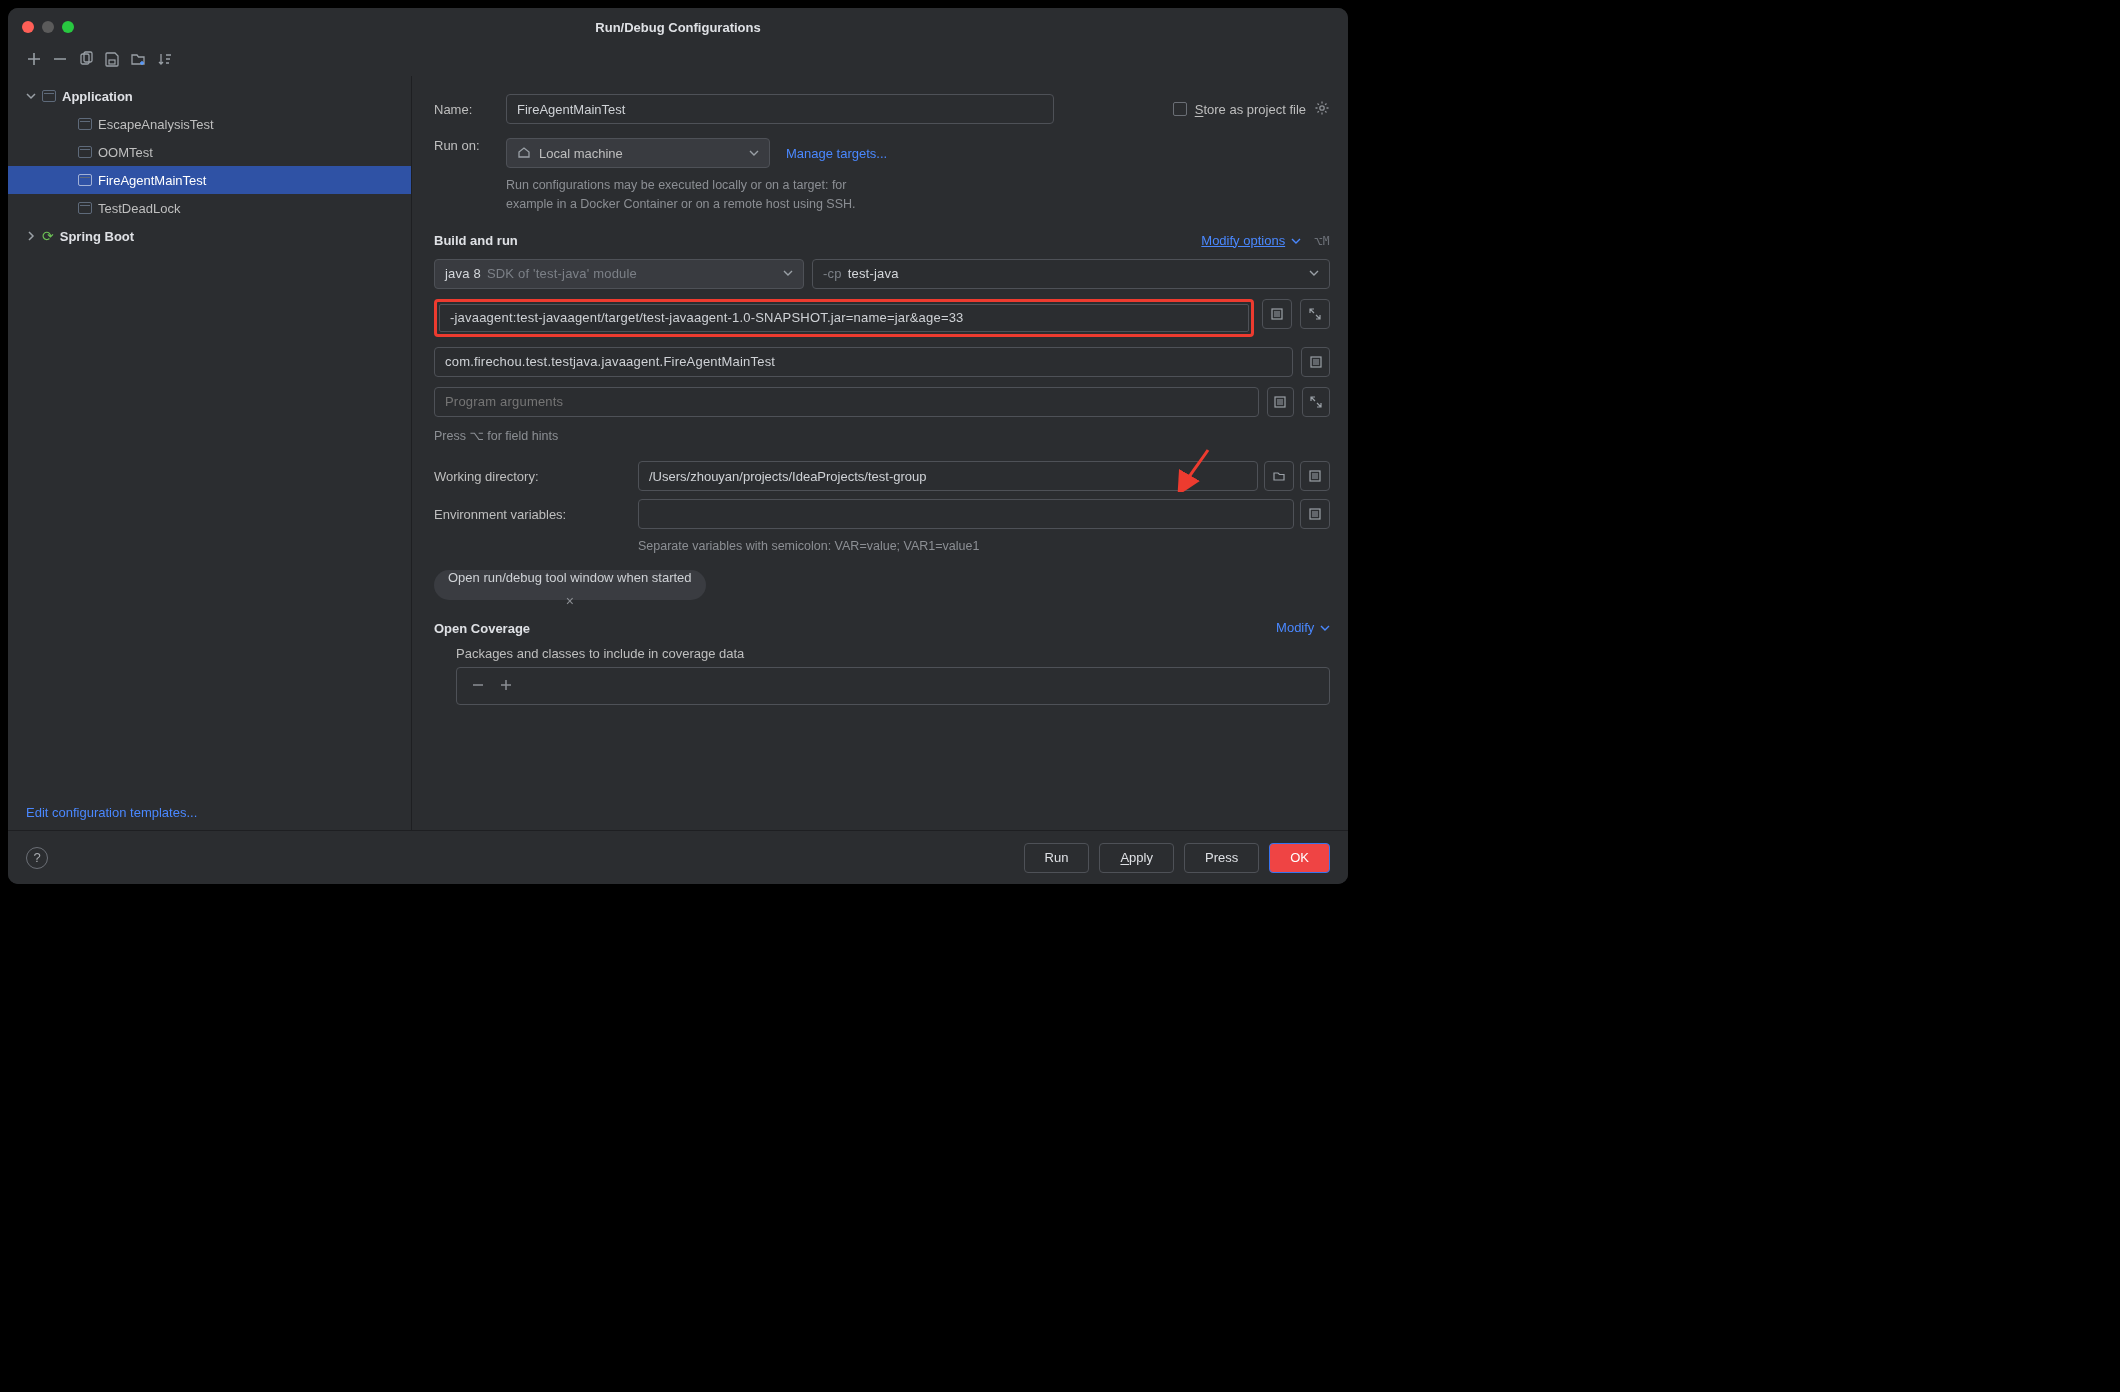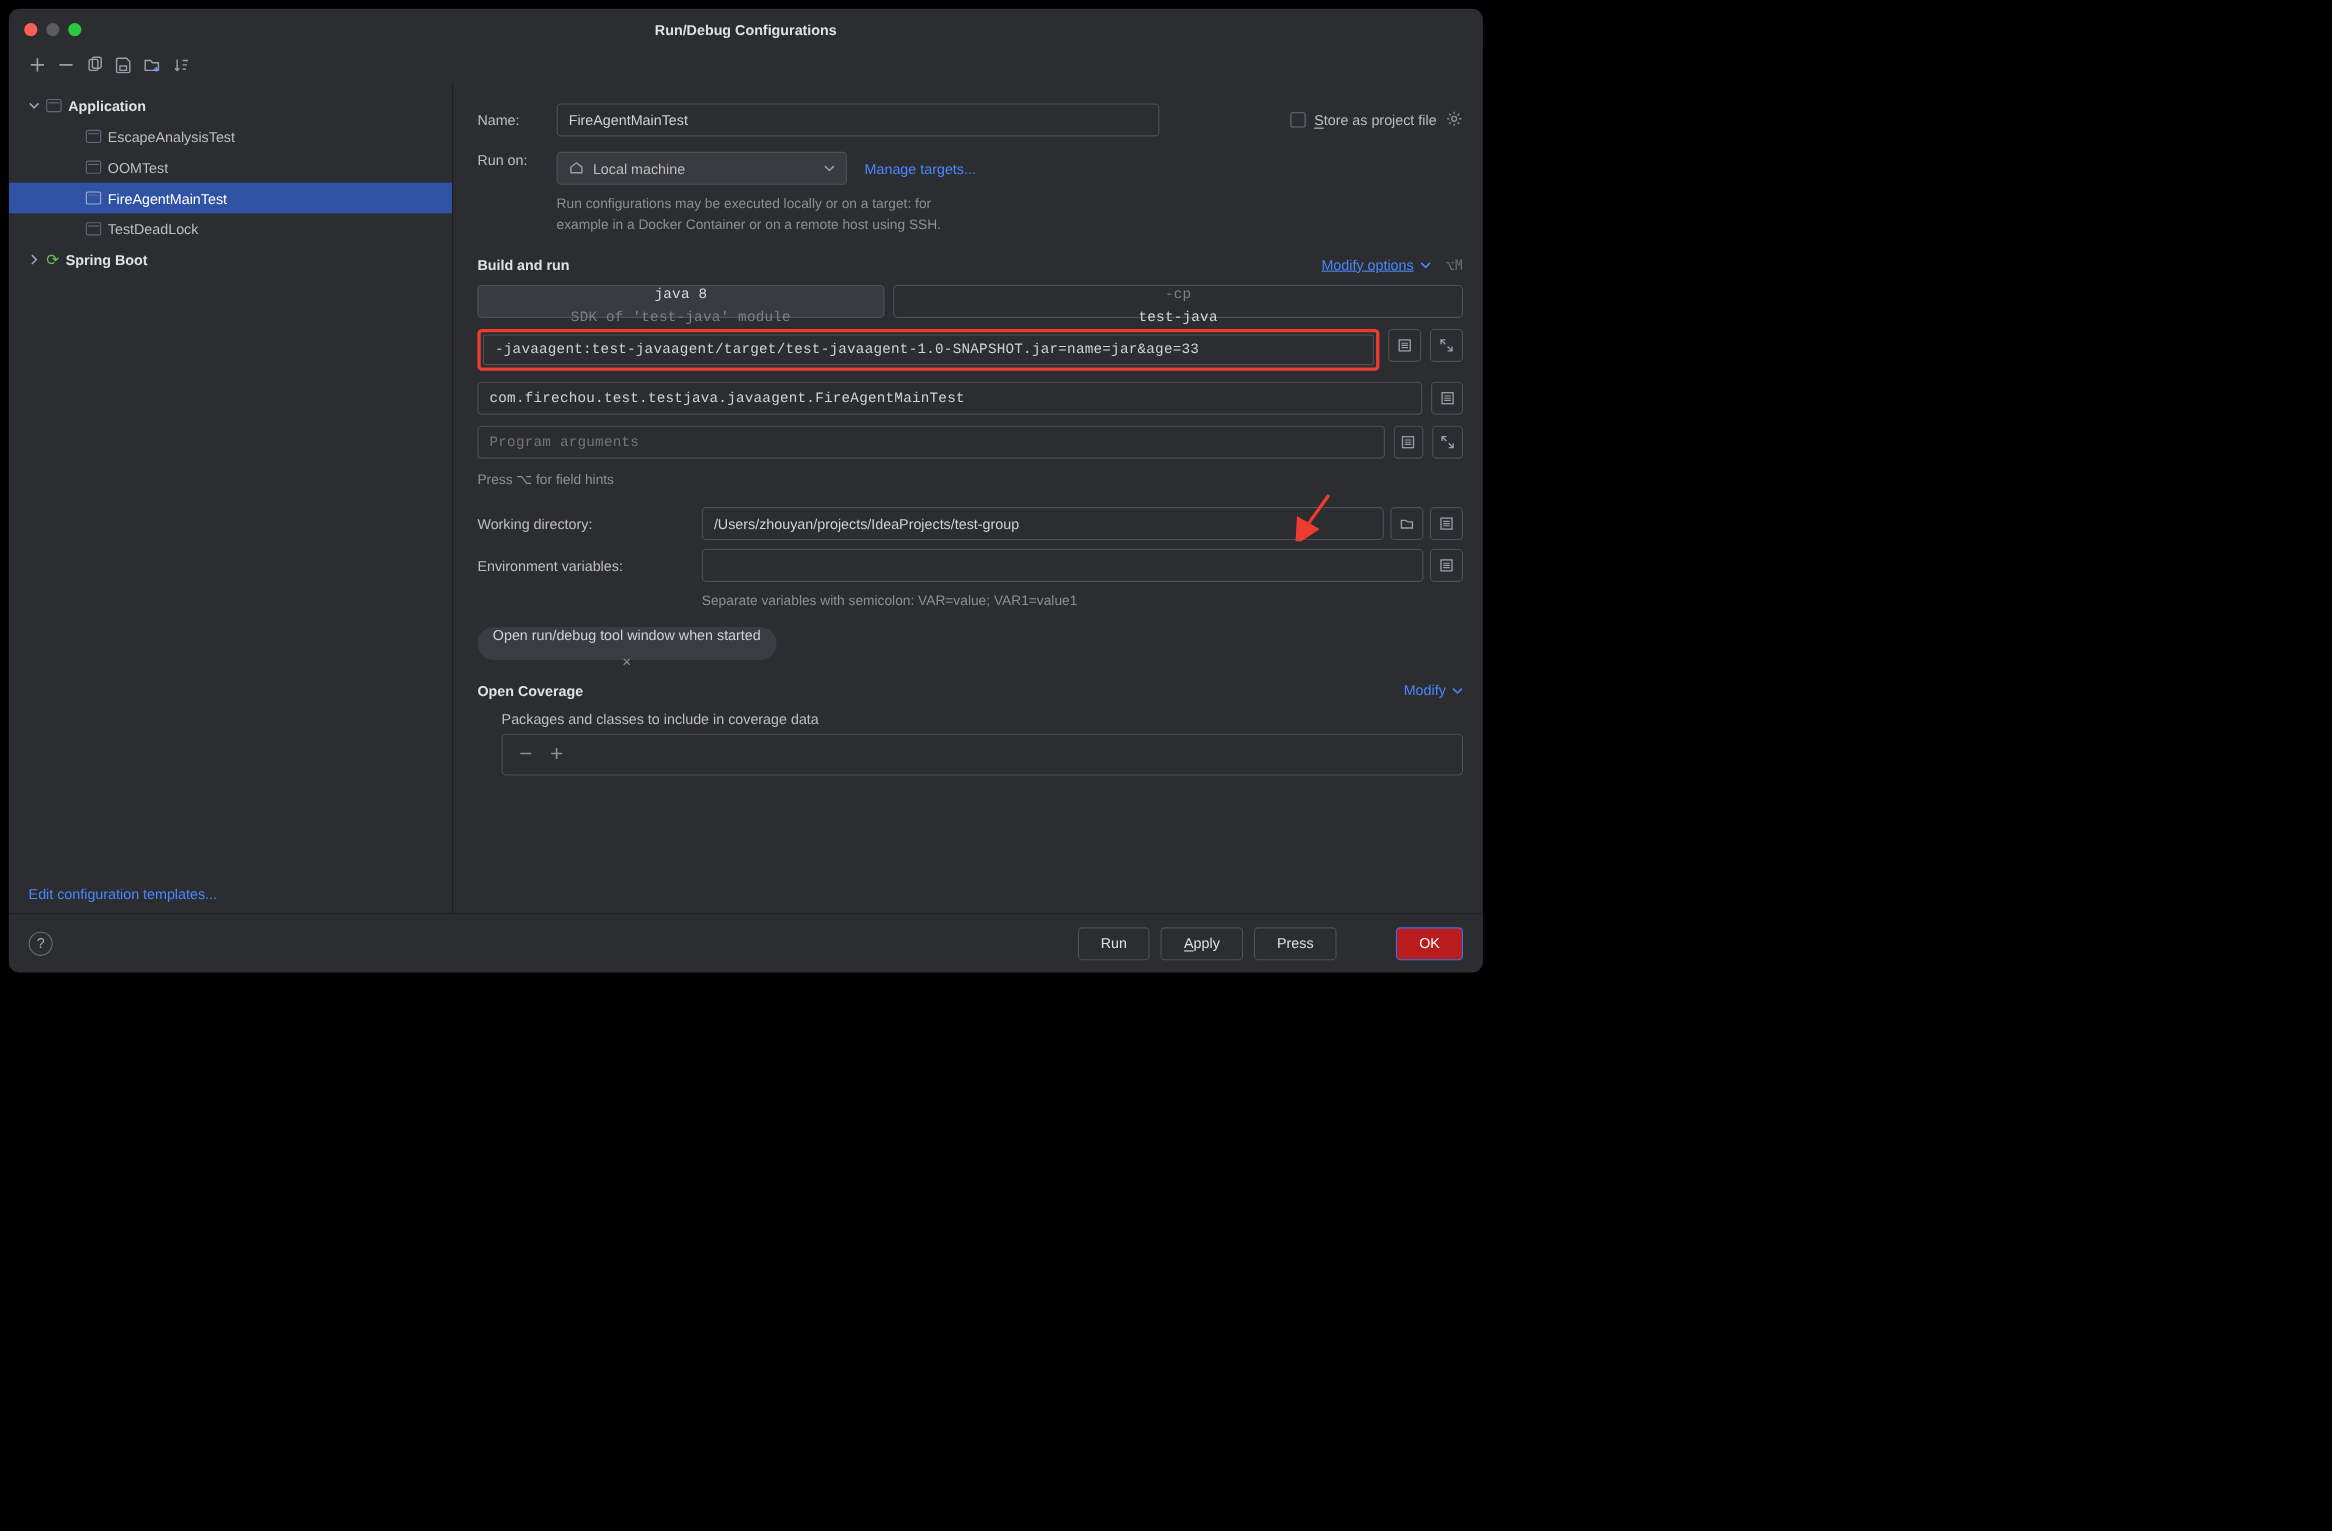--- a/index.html
+++ b/index.html
@@ -117,21 +117,21 @@
   .input, .inputlike {
     background: #2b2d30;
     border: 1px solid #4e5157;
     border-radius: 4px;
     color: #cfd2d6;
     height: 30px;
     padding: 0 10px;
     font-size: 13px;
     font-family: inherit;
   }
-  .mono { font-family: Liberation Mono, monospace; letter-spacing: 0.2px; flex-direction: column; }
+  .mono { font-family: Liberation Sans, sans-serif; letter-spacing: 0.2px; }
   .name-input { width: 548px; }
   .select {
     display: flex; align-items: center; gap: 8px;
     background: #393b40; border: 1px solid #4e5157; border-radius: 4px;
     height: 30px; padding: 0 10px; cursor: pointer;
   }
   .select .chevd { margin-left: auto; }
   .store-row { display: flex; align-items: center; gap: 8px; color: #bfbfbf; }
   .chk { width: 14px; height: 14px; border: 1px solid #6b6f76; border-radius: 2px; display: inline-block; }
   .gear-plain { color: #8c8f94; }
@@ -192,21 +192,21 @@
   }
   .help-circle {
     width: 22px; height: 22px; border: 1px solid #6b6f76; border-radius: 50%;
     display: flex; align-items: center; justify-content: center; color: #a8abaf; cursor: pointer;
   }
   .btns { display: flex; gap: 10px; }
   .btn {
     height: 30px; padding: 0 20px; border-radius: 4px; border: 1px solid #4e5157;
     background: #2b2d30; color: #dfe1e5; cursor: pointer; display: flex; align-items: center;
   }
-  .btn.primary { background: #b91c1c; border-color: #3574f0; color: #fff; margin-left: 44px; }
+  .btn.primary { background: #ef4444; border-color: #3574f0; color: #fff; }
   .und { text-decoration: underline; text-underline-offset: 2px; }
   .chevd svg { width: 10px; height: 10px; }
   .arrow-annotation {
     position: absolute;
     left: 742px;
     top: 189px;
     pointer-events: none;
   }
 </style>
 </head>

